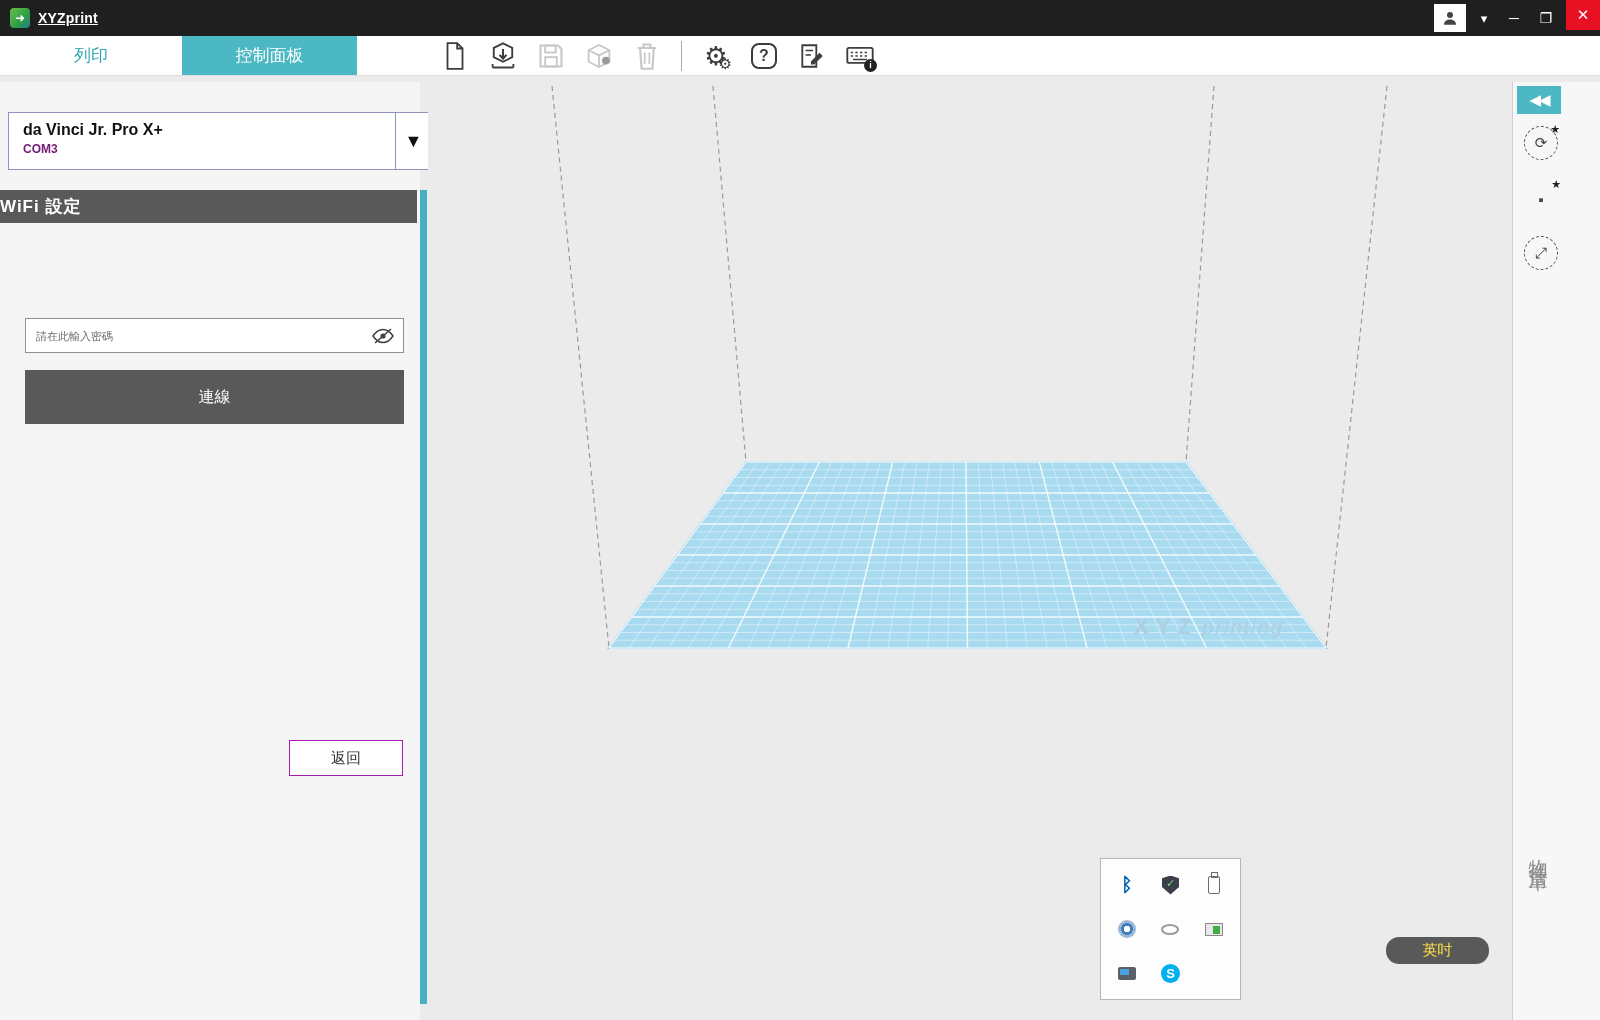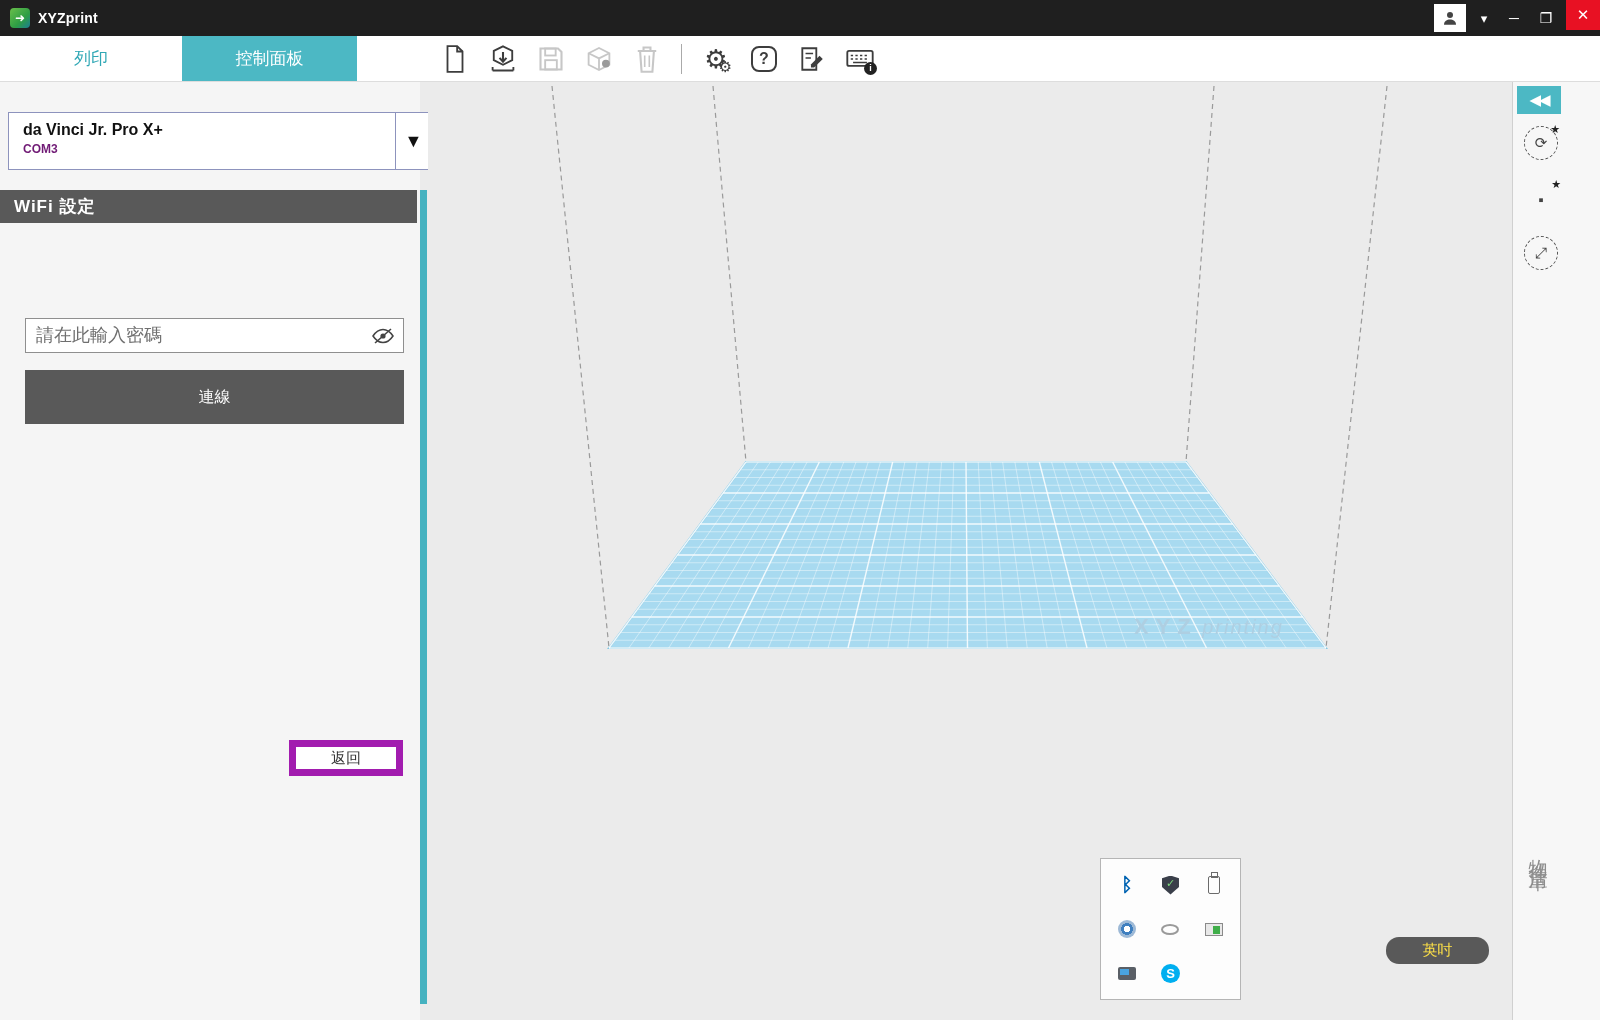--- a/index.html
+++ b/index.html
@@ -3,29 +3,29 @@
 <meta charset="utf-8">
 <style>
   * { box-sizing: border-box; margin: 0; padding: 0; }
   html,body { width:1600px; height:1020px; overflow:hidden; font-family:"Liberation Sans", sans-serif; background:#ebebeb; }
 
   
   .titlebar { height:36px; background:#1f1f1f; display:flex; align-items:center; color:#fff; position:relative; }
   .app-logo { width:20px; height:20px; margin:0 8px 0 10px; border-radius:4px;
               background:linear-gradient(135deg,#6abf4b 0%,#2e9e44 60%,#1b7e93 100%);
               display:flex; align-items:center; justify-content:center; color:#fff; font-size:12px; }
-  .title-text { font-size:14px; font-weight:bold; letter-spacing:0.2px; }
+  .title-text { font-size:14px; font-weight:bold; letter-spacing:0.2px;text-decoration:underline; }
   .win-controls { position:absolute; right:0; top:0; height:36px; display:flex; align-items:center; }
   .avatar-btn { width:32px; height:28px; background:#ffffff; display:flex; align-items:center; justify-content:center; margin-right:4px; }
   .caret-btn { width:28px; height:28px; color:#fff; display:flex; align-items:center; justify-content:center; font-size:13px; }
   .min-btn,.restore-btn { width:32px; height:28px; color:#fff; display:flex; align-items:center; justify-content:center; font-size:14px; }
   .close-btn { width:34px; height:30px; background:#e81123; color:#fff; display:flex; align-items:center; justify-content:center; font-size:15px; margin-left:4px; align-self:flex-start; }
 
   
-  .topbar { height:46px; background:#ffffff; display:flex; align-items:stretch; border-bottom:1px solid #ddd; }
+  .topbar { height:40px; background:#ffffff; display:flex; align-items:stretch; border-bottom:1px solid #ddd; }
   .tab { width:182px; display:flex; align-items:center; justify-content:center; font-size:17px; cursor:default; }
   .tab-print { color:#2fa7b5; }
   .tab-active { width:175px; background:#4cb8c4; color:#fff;text-align:center; }
   .tool-icons { display:flex; align-items:center; margin-left:82px; gap:16px; }
   .tool-btn { width:32px; height:34px; display:flex; align-items:center; justify-content:center; position:relative; }
   .icon-on  { color:#3d3d3d; }
   .icon-off { color:#c7c7c7; }
   .tool-sep { width:1px; height:30px; background:#aaa; margin:0 2px; }
   .gear-big { font-size:26px; line-height:1; }
   .gear-small { position:absolute; font-size:15px; right:0; bottom:2px; line-height:1; }
@@ -35,28 +35,28 @@
   
   .content { position:absolute; top:82px; left:0; right:0; bottom:0; }
 
   
   .sidebar { position:absolute; left:0; top:0; width:420px; height:100%; background:#f5f5f5; }
   .printer-select { position:absolute; left:8px; top:30px; width:424px; height:58px; background:#fff; border:1px solid #8d93bd; display:flex; align-items:stretch; }
   .printer-texts { flex:1; padding:8px 0 0 14px; }
   .printer-name { font-size:16px; font-weight:bold; color:#111; }
   .printer-port { font-size:12px; font-weight:bold; color:#701a75; margin-top:3px; }
   .printer-arrow { width:36px; border-left:1px solid #8d93bd; display:flex; align-items:center; justify-content:center; font-size:18px; color:#111; }
-  .wifi-header { position:absolute; left:0; top:108px; width:417px; height:33px; background:#595959; color:#fff; font-size:17px; font-weight:600; line-height:33px; padding-left:14px; letter-spacing:1px; }
+  .wifi-header { position:absolute; left:0; top:108px; width:417px; height:33px; background:#595959; color:#fff; font-size:17px; font-weight:600; line-height:33px; letter-spacing:1px; }
   .ssid-btn { position:absolute; left:25px; top:165px; width:379px; height:55px; background:#595959; color:#fff; font-size:19px; display:flex; align-items:center; justify-content:center; }
   .pwd-wrap { position:absolute; left:25px; top:236px; width:379px; height:35px; background:#fff; border:1px solid #8f8f8f; display:flex; align-items:center; }
-  .pwd-input { flex:1; border:none; outline:none; height:100%; padding:0 10px; font-size:18px; font-family:inherit; color:#333; background:transparent; }
+  .pwd-input { flex:1; border:none; outline:none; height:100%; padding:0 10px; font-size:11px; font-family:inherit; color:#333; background:transparent; }
   .pwd-input::placeholder { color:#6f6f6f; }
   .eye-btn { width:40px; height:100%; display:flex; align-items:center; justify-content:center; color:#444; }
   .connect-btn { position:absolute; left:25px; top:288px; width:379px; height:54px; background:#595959; color:#fff; font-size:16px; display:flex; align-items:center; justify-content:center; }
-  .back-btn { position:absolute; left:289px; top:658px; width:114px; height:36px; background:#fff; border:7px solid #a21caf; color:#333; font-size:15px; display:flex; align-items:center; justify-content:center; }
+  .back-btn { position:absolute; left:289px; top:658px; width:114px; height:36px; background:#fff; border:1px solid #a21caf; color:#333; font-size:15px; display:flex; align-items:center; justify-content:center; }
   .scroll-strip { position:absolute; left:420px; top:108px; bottom:16px; width:7px; background:#45b2c0; }
 
   
   .viewport { position:absolute; left:428px; top:0; width:1084px; height:100%; background:#ebebeb; }
   .bed-svg { position:absolute; left:0; top:0; }
   .watermark { position:absolute; left:706px; top:532px; color:#aecfe2; white-space:nowrap; }
   .wm-xyz { font-size:22px; letter-spacing:7px; font-weight:bold; }
   .wm-printing { font-size:20px; font-style:italic; letter-spacing:2px; }
   .unit-btn { position:absolute; left:958px; top:855px; width:103px; height:27px; border-radius:13px; background:#595959; color:#fde047; font-size:15px; display:flex; align-items:center; justify-content:center; }
 

